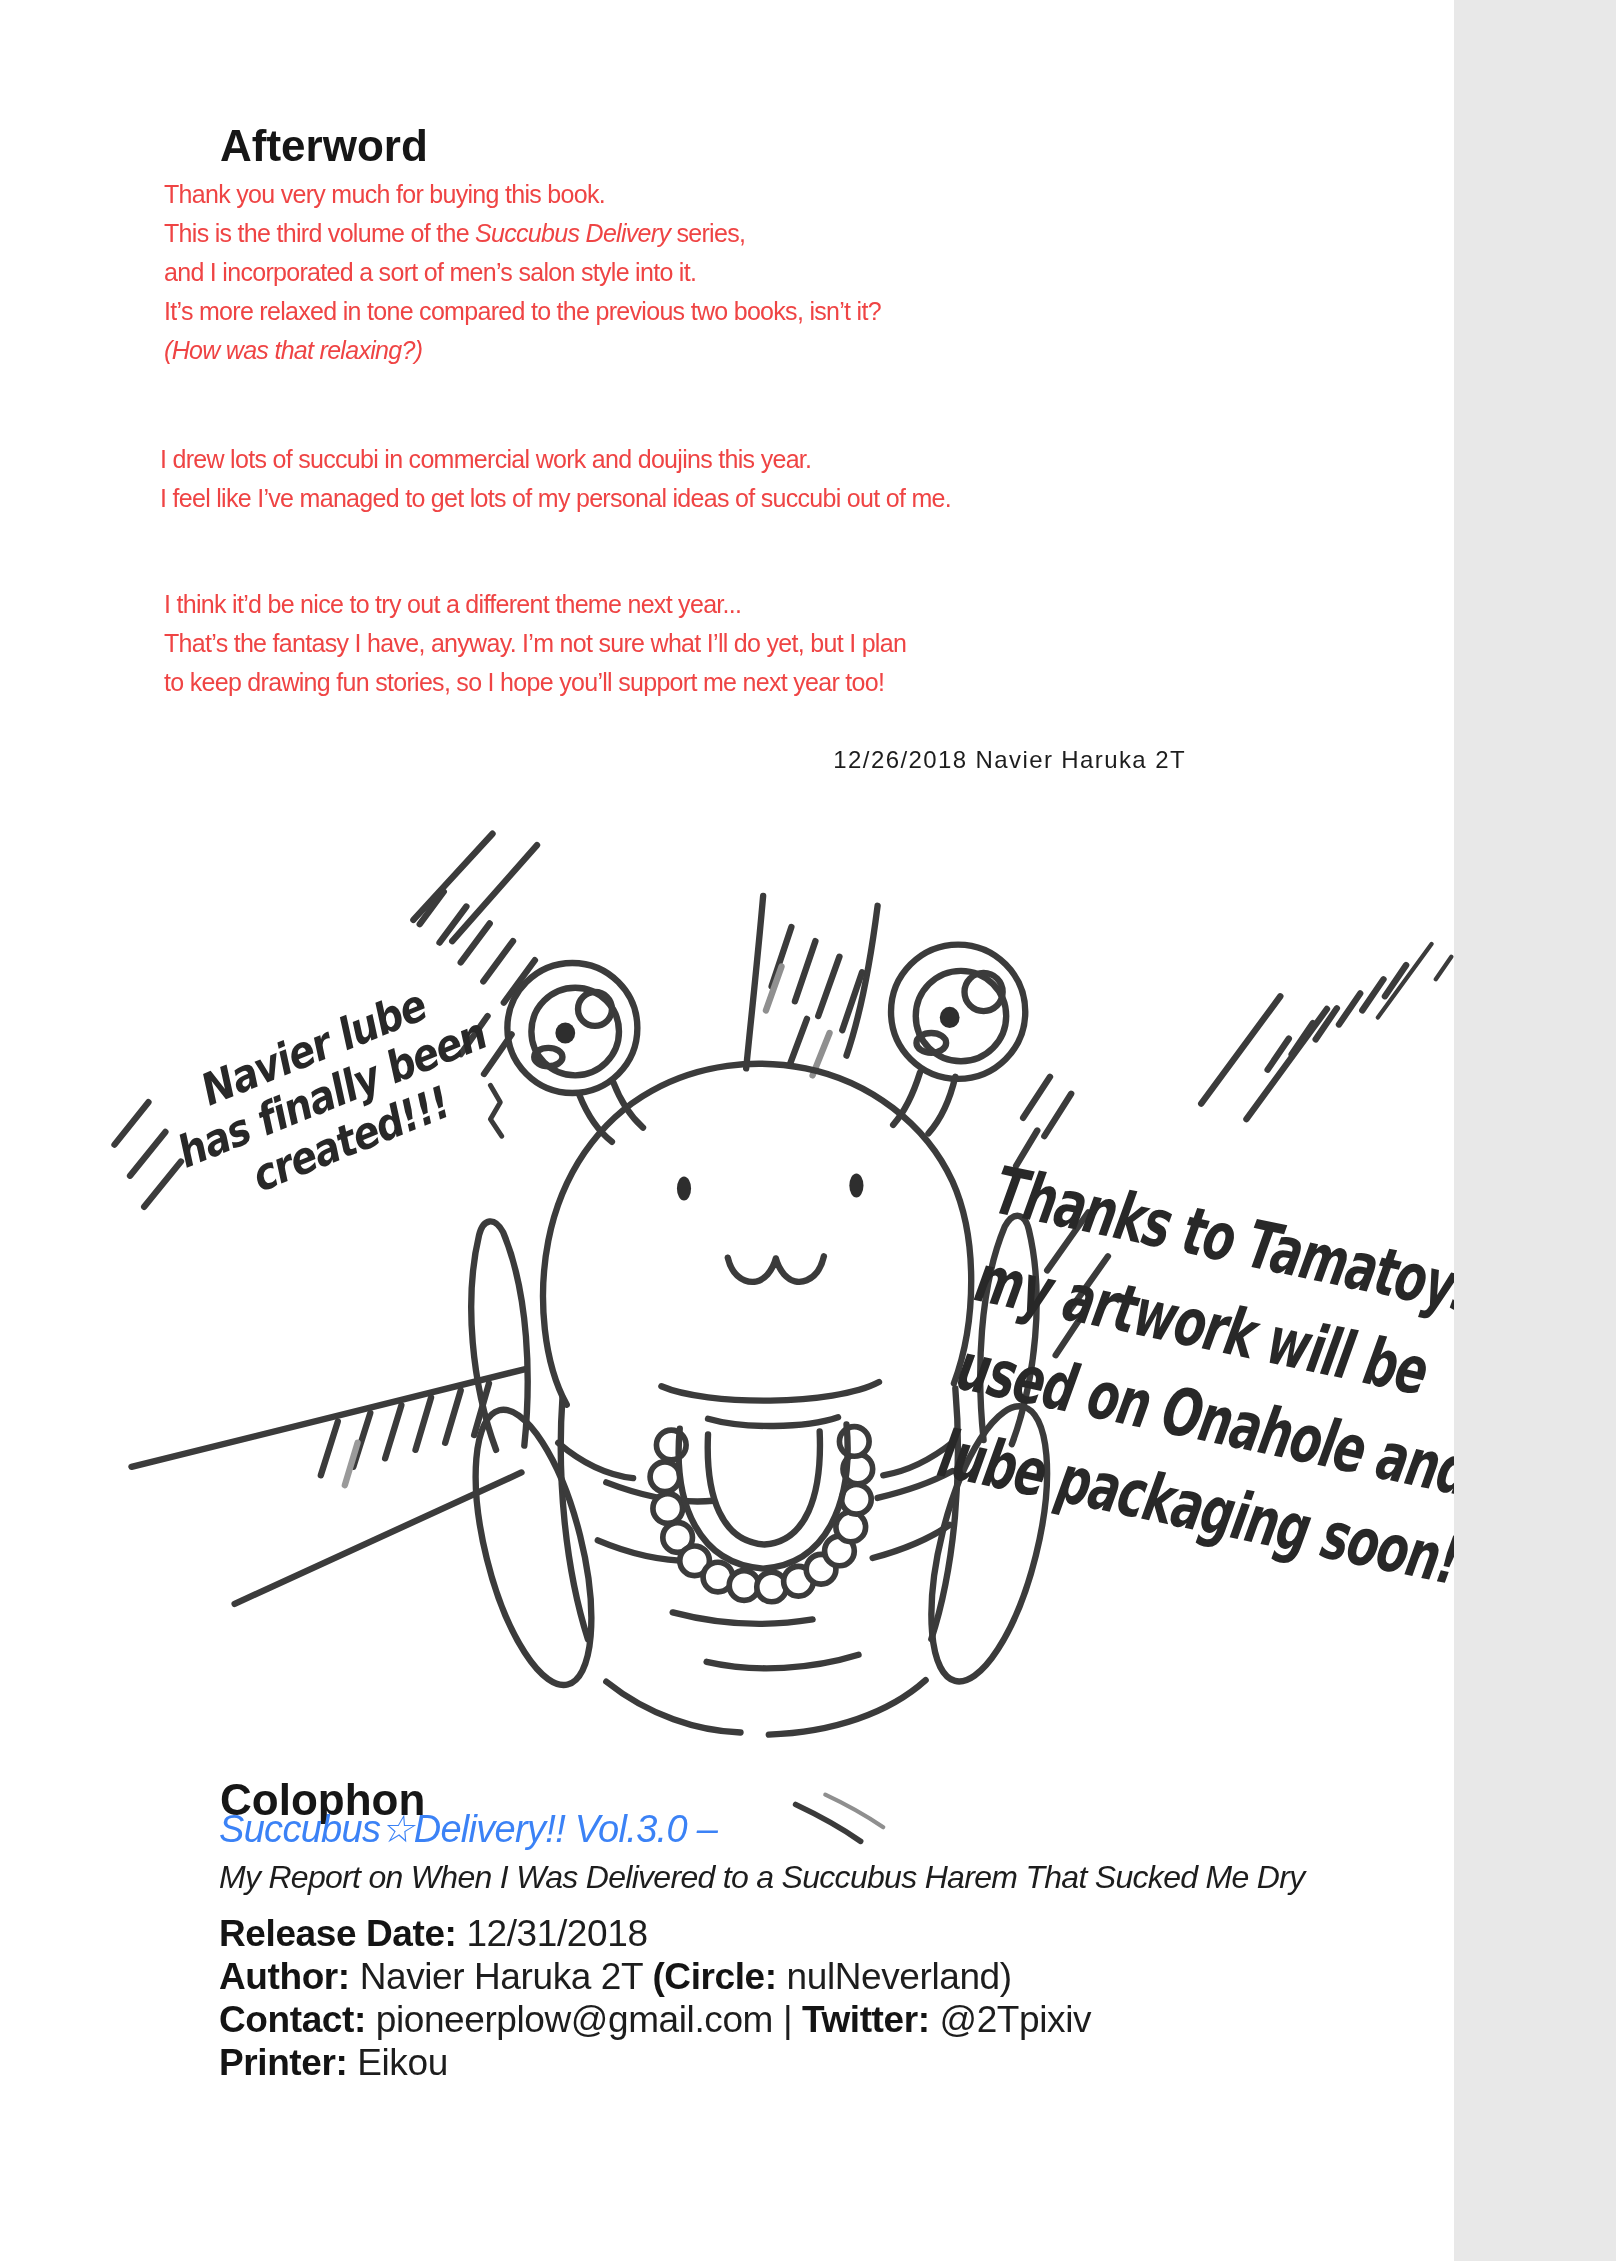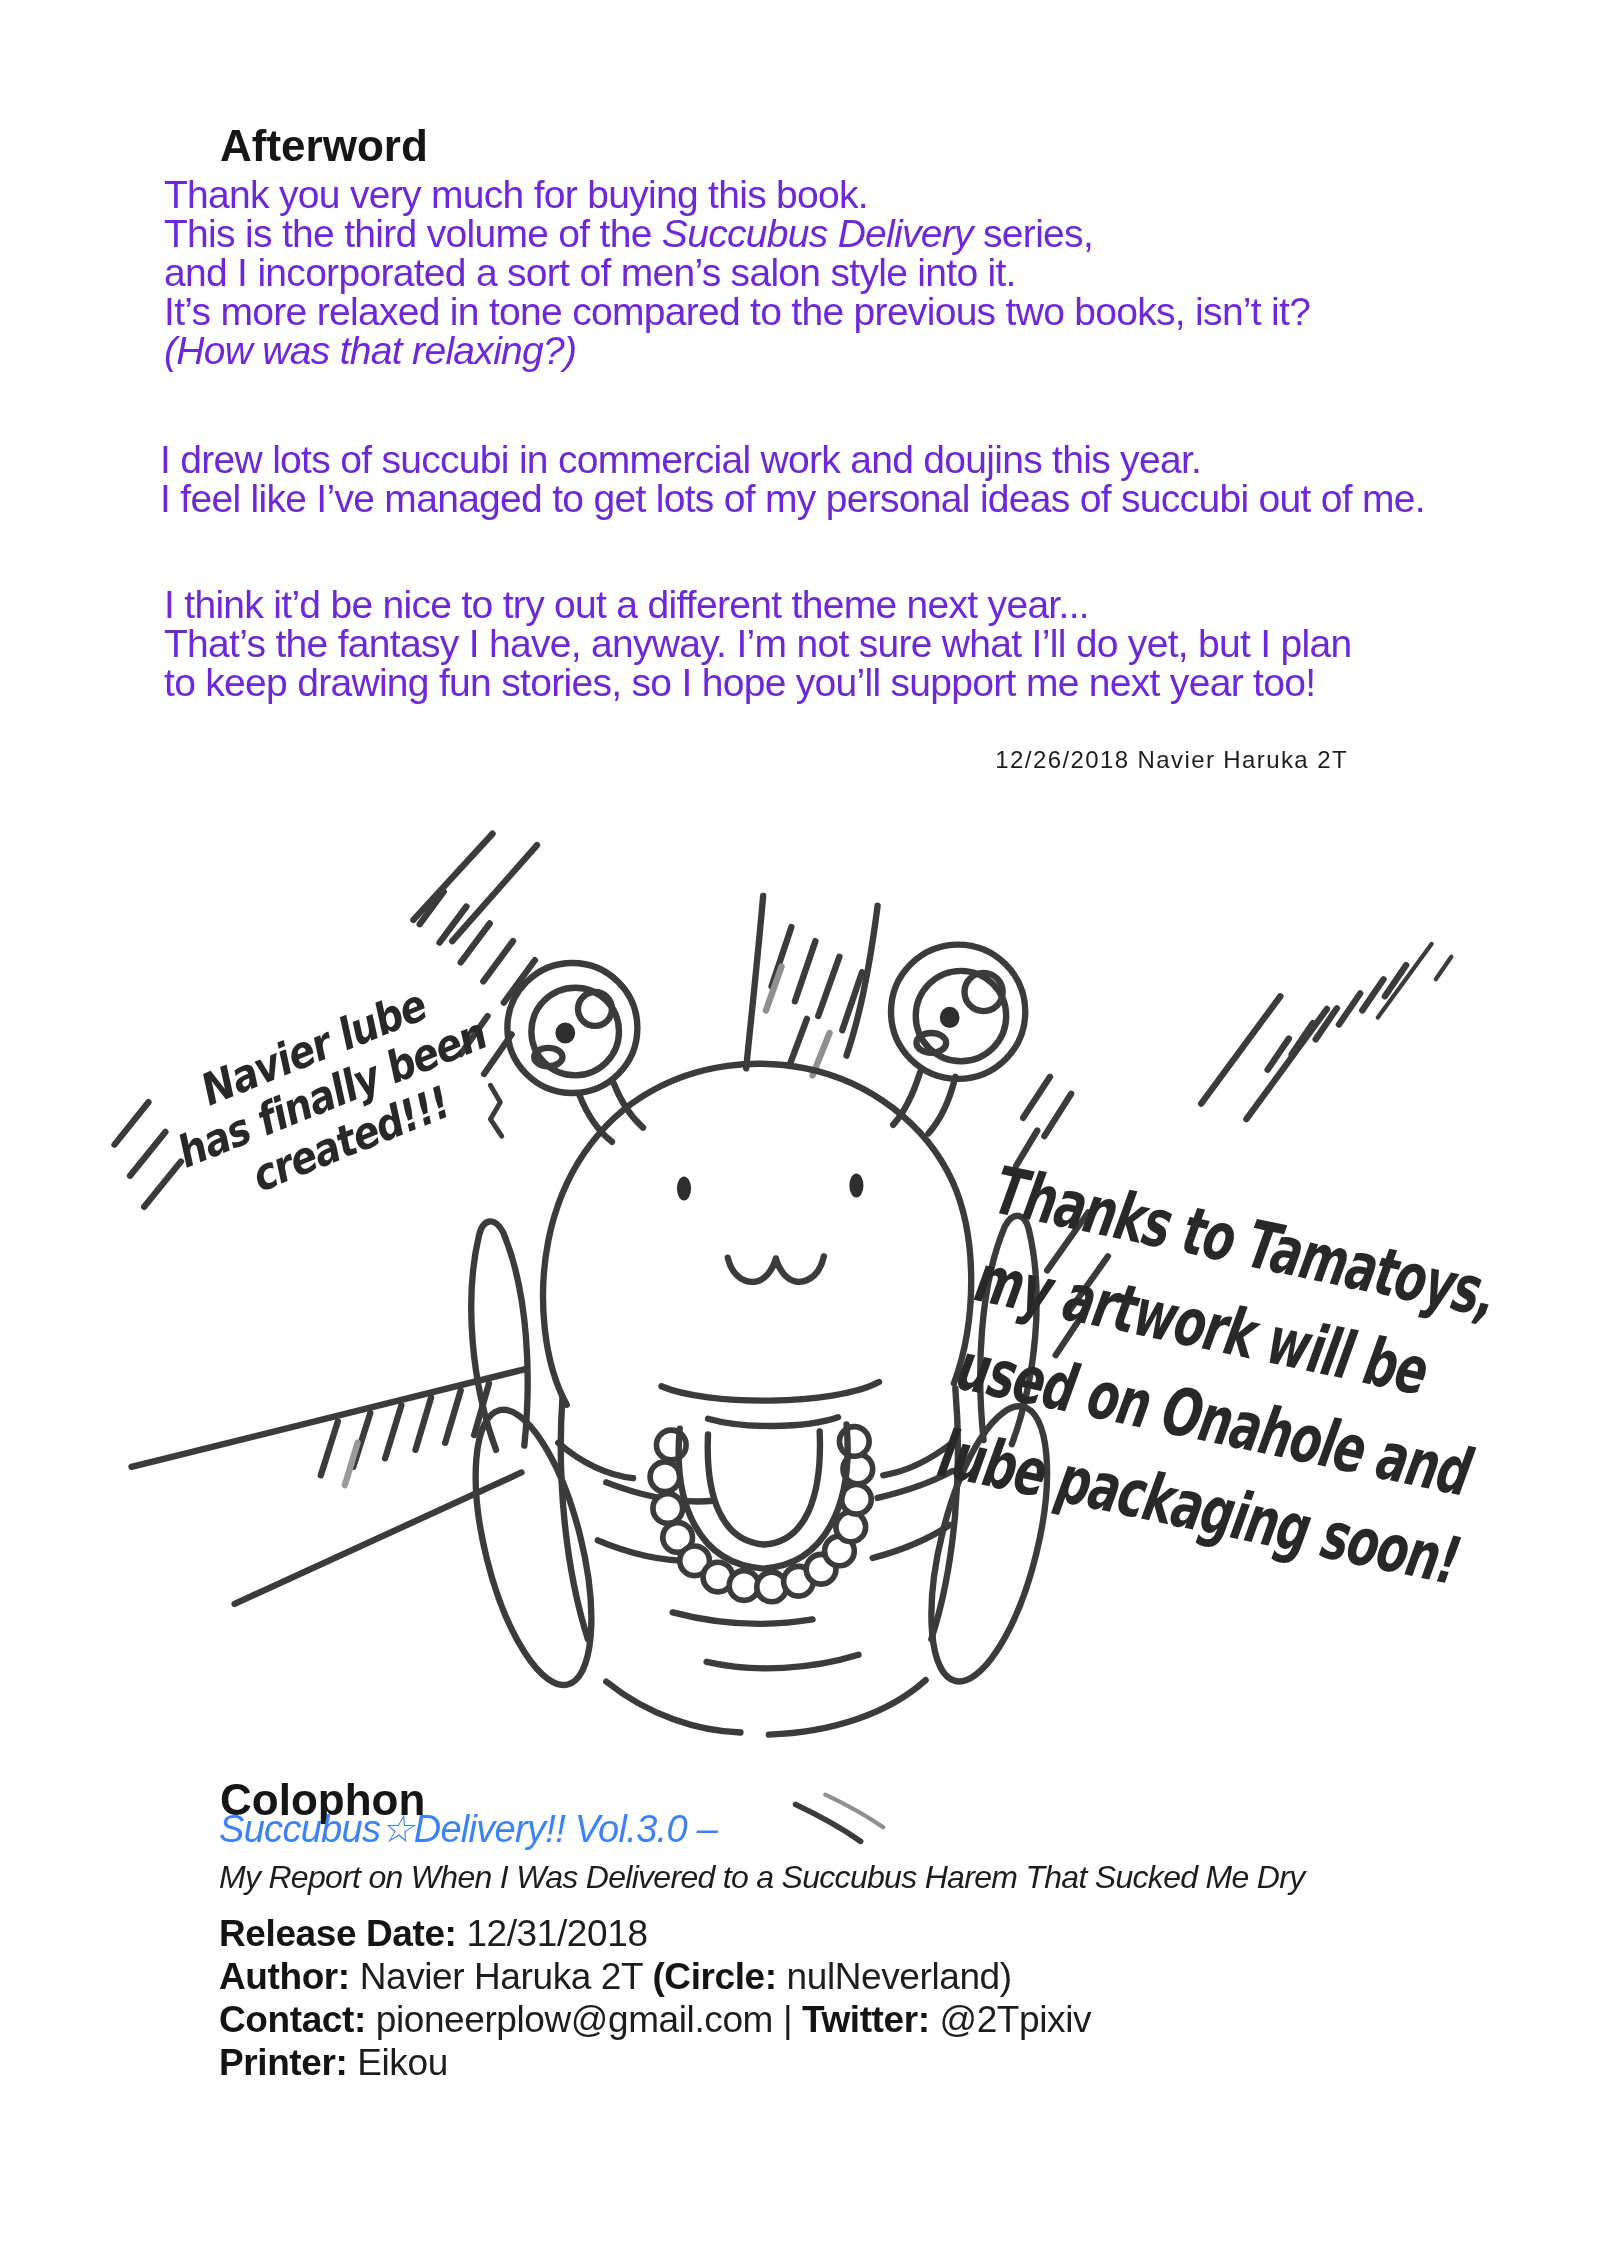--- a/index.html
+++ b/index.html
@@ -1,26 +1,26 @@
 <!DOCTYPE html>
 <html style="font-size:11.3px"><head>
 <meta charset="utf-8">
 <style>
   html,body{margin:0;padding:0;background:#e8e8e8;}
   .page{
     position:relative;
-    width:1616px;height:2261px;
+    width:1454px;height:2261px;
     background:#ffffff;
     font-family:"Liberation Sans",sans-serif;
     color:#1c1c1c;
     overflow:hidden;
   }
   .abs{position:absolute;}
   .h{font-weight:700;font-size:44px;line-height:1;letter-spacing:0;color:#161616;}
-  .body-text{font-size:39px;line-height:39px;letter-spacing:-0.7px;color:#6d28d9;}
+  .body-text{font-size:25px;line-height:39px;letter-spacing:-0.7px;color:#ef4444;}
   .body-text .ln{white-space:nowrap;}
   .it{font-style:italic;}
   .afterword-title{left:220px;top:95px;}
   .para1{left:164px;top:175px;}
   .para2{left:160px;top:440px;}
   .para3{left:164px;top:585px;}
   .signature{right:268px;top:746px;font-size:24px;letter-spacing:1.4px;white-space:nowrap;color:#1d1d1d;}
   .sketch-svg{left:0;top:0;width:1616px;height:2261px;pointer-events:none;}
   .note{
     font-family:"DejaVu Sans",sans-serif;

